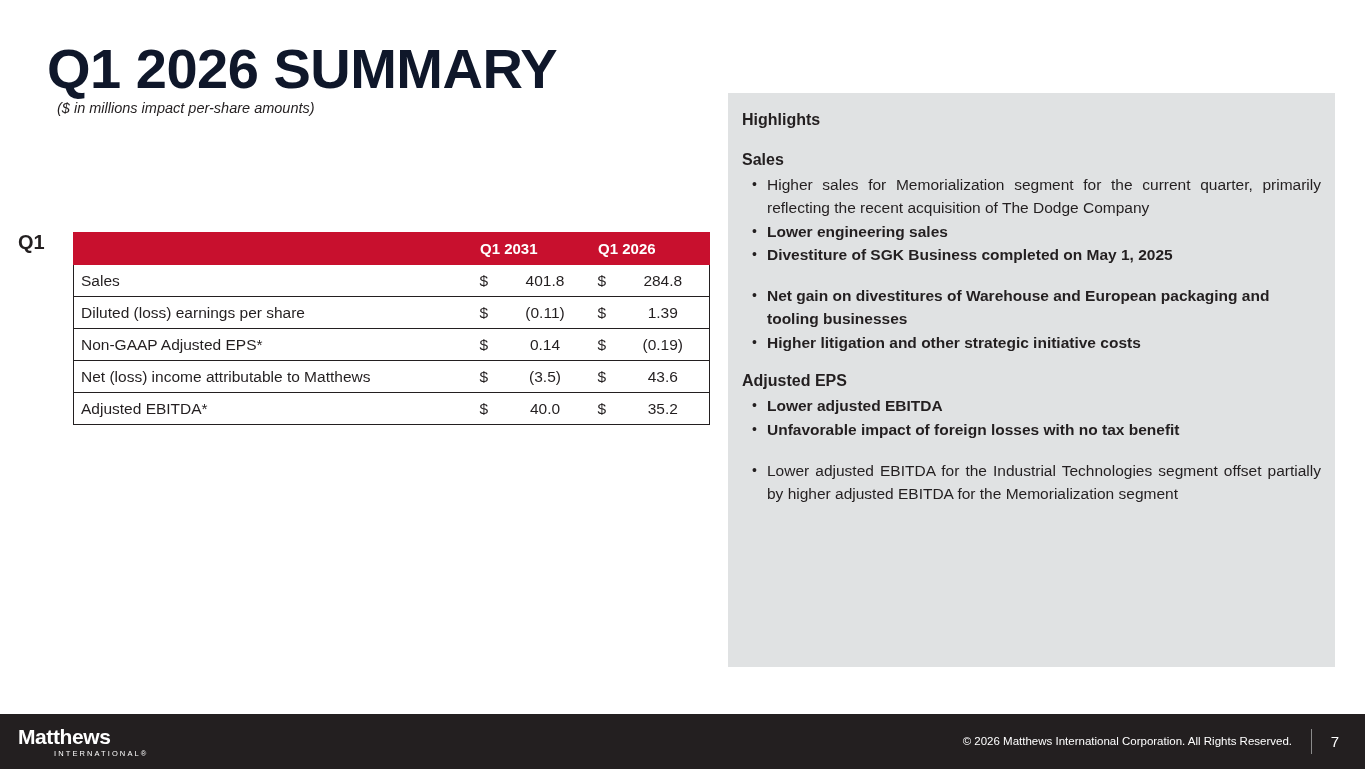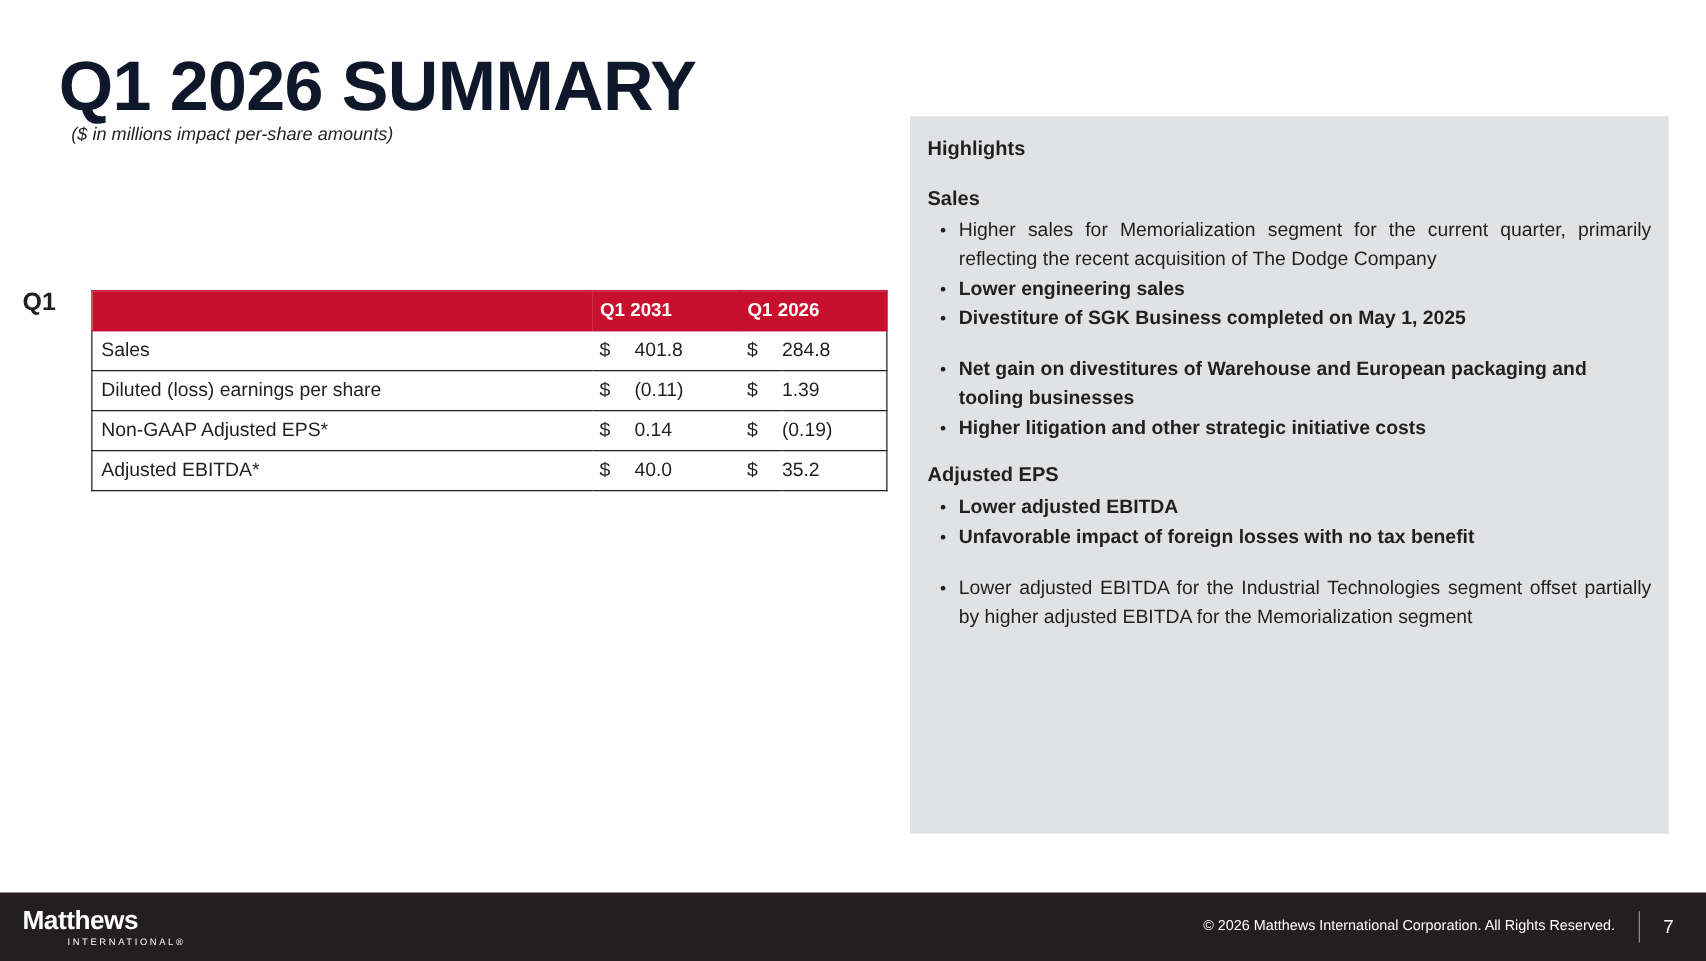--- a/index.html
+++ b/index.html
@@ -84,21 +84,21 @@
     padding-left: 7px;
     border-right: none;
   }
   td.cur {
     text-align: left;
     padding-left: 6px;
     border-left: none;
     border-right: none;
   }
   td.val {
-    text-align: left;
+    text-align: center;
     padding-right: 9px;
     border-left: none;
   }
   td.val.mid { border-right: none; }
   
   .highlights {
     position: absolute;
     left: 728px;
     top: 93px;
     width: 607px;
@@ -246,20 +246,27 @@
         <td class="val">1.39</td>
       </tr>
       <tr>
         <td class="lbl">Non-GAAP Adjusted EPS*</td>
         <td class="cur">$</td>
         <td class="val mid">0.14</td>
         <td class="cur">$</td>
         <td class="val">(0.19)</td>
       </tr>
       <tr>
+        <td class="lbl">Net (loss) income attributable to Matthews</td>
+        <td class="cur">$</td>
+        <td class="val mid">(3.5)</td>
+        <td class="cur">$</td>
+        <td class="val">43.6</td>
+      </tr>
+      <tr>
         <td class="lbl">Adjusted EBITDA*</td>
         <td class="cur">$</td>
         <td class="val mid">40.0</td>
         <td class="cur">$</td>
         <td class="val">35.2</td>
       </tr>
     </tbody>
   </table>
 
   <div class="highlights">

